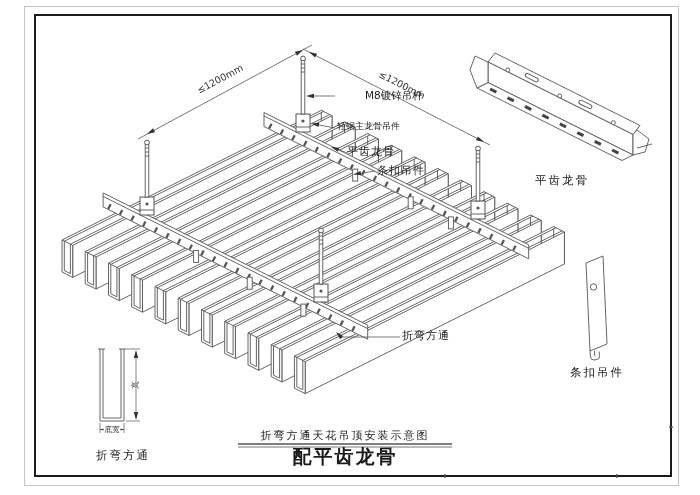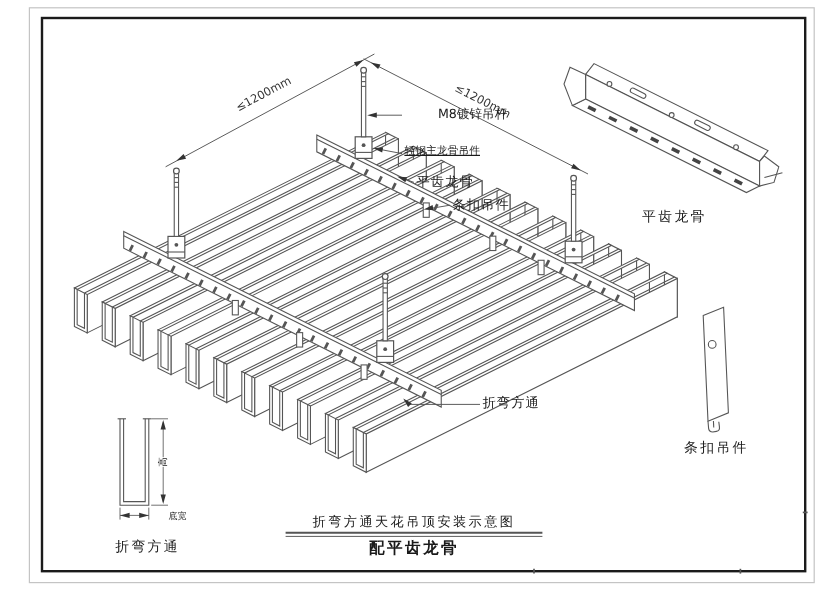--- a/index.html
+++ b/index.html
@@ -7,21 +7,21 @@
           font-family:"DejaVu Sans","Liberation Sans",sans-serif;}
   #art{position:absolute;left:0;top:0;}
   .lab{position:absolute;color:#1a1a1a;white-space:nowrap;line-height:1;}
   .ctr{transform:translate(-50%,-50%);}
   .dim{font-size:9.5px;color:#333;}
   .small{font-size:9px;}
   .med{font-size:10.5px;margin-left:28px;}
   .call{font-size:11px;letter-spacing:1px;}
   .cap{font-size:11.5px;letter-spacing:2px;}
   .t1{font-size:11px;font-weight:normal;letter-spacing:2px;}
-  .t2{font-size:13px;font-weight:bold;letter-spacing:2px;font-family:Liberation Serif, serif;}
+  .t2{font-size:19px;font-weight:bold;letter-spacing:2px;font-family:Liberation Serif, serif;}
   .tiny{font-size:7.5px;background:#fff;padding:0 1px;}
   .vtxt{transform:translate(-50%,-50%) rotate(-90deg);font-size:8px;background:#fff;}
   .rotL{transform:translate(-50%,-50%) rotate(-28deg);}
   .rotR{transform:translate(-50%,-50%) rotate(27deg);}
 </style>
 </head>
 <body>
 
 <div id="canvas">
   <svg id="art" width="700" height="495" viewBox="0 0 700 495">
@@ -258,27 +258,27 @@
       <g>
         <line x1="238" y1="444" x2="452" y2="444" stroke="#555555" stroke-width="1.6"></line>
         <line x1="238" y1="447" x2="452" y2="447" stroke="#555555" stroke-width="0.8"></line>
       </g>
     </svg>
 
   <div class="lab dim rotL" style="left:220px;top:79px;">≤1200mm</div>
   <div class="lab dim rotR" style="left:402px;top:85px;">≤1200mm</div>
 
   <div class="lab med" style="left:337px;top:90px;">M8镀锌吊杆</div>
-  <div class="lab small" style="left:337px;top:122px;text-decoration:underline;">轻钢主龙骨吊件</div>
+  <div class="lab small" style="left:337px;top:122px;">轻钢主龙骨吊件</div>
   <div class="lab call" style="left:347px;top:146px;">平齿龙骨</div>
   <div class="lab call" style="left:377px;top:165px;">条扣吊件</div>
   <div class="lab call" style="left:402px;top:330px;">折弯方通</div>
 
   <div class="lab cap ctr" style="left:562px;top:181px;">平齿龙骨</div>
   <div class="lab cap ctr" style="left:597px;top:373px;">条扣吊件</div>
   <div class="lab cap ctr" style="left:123px;top:456px;">折弯方通</div>
 
   <div class="lab vtxt" style="left:136px;top:385px;">高</div>
-  <div class="lab tiny ctr" style="left:112px;top:430px;margin-left:36px;">底宽</div>
+  <div class="lab tiny ctr" style="left:112px;top:430px;">底宽</div>
 
   <div class="lab t1 ctr" style="left:345px;top:435px;">折弯方通天花吊顶安装示意图</div>
   <div class="lab t2 ctr" style="left:345px;top:456px;">配平齿龙骨</div>
 </div>
 
 </body></html>

